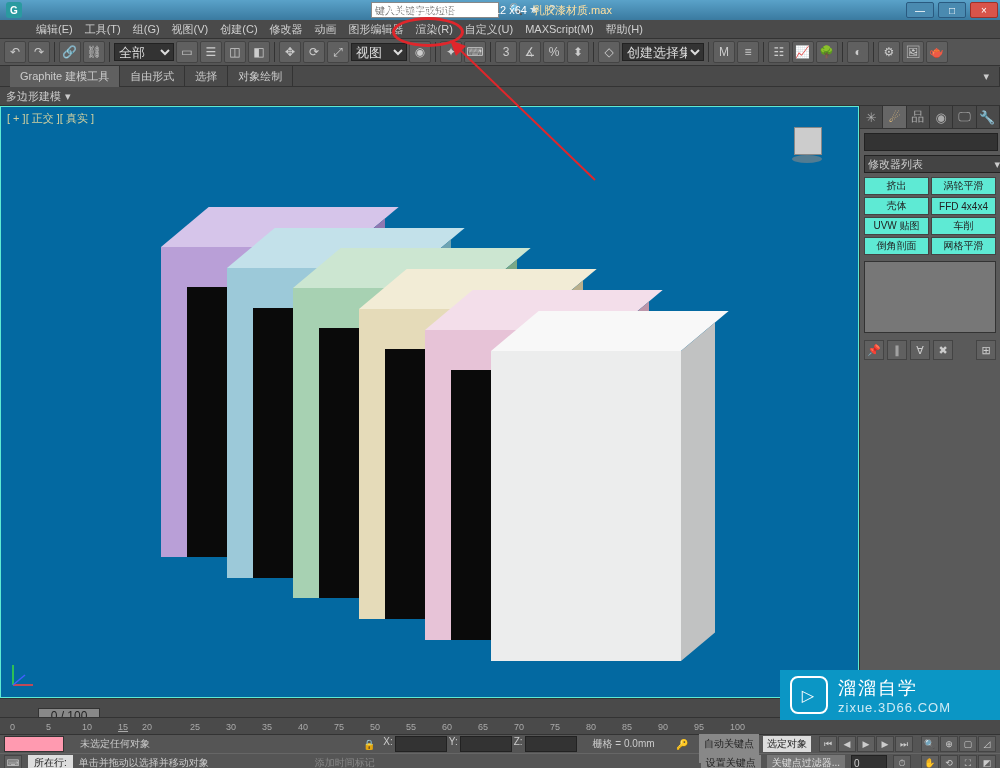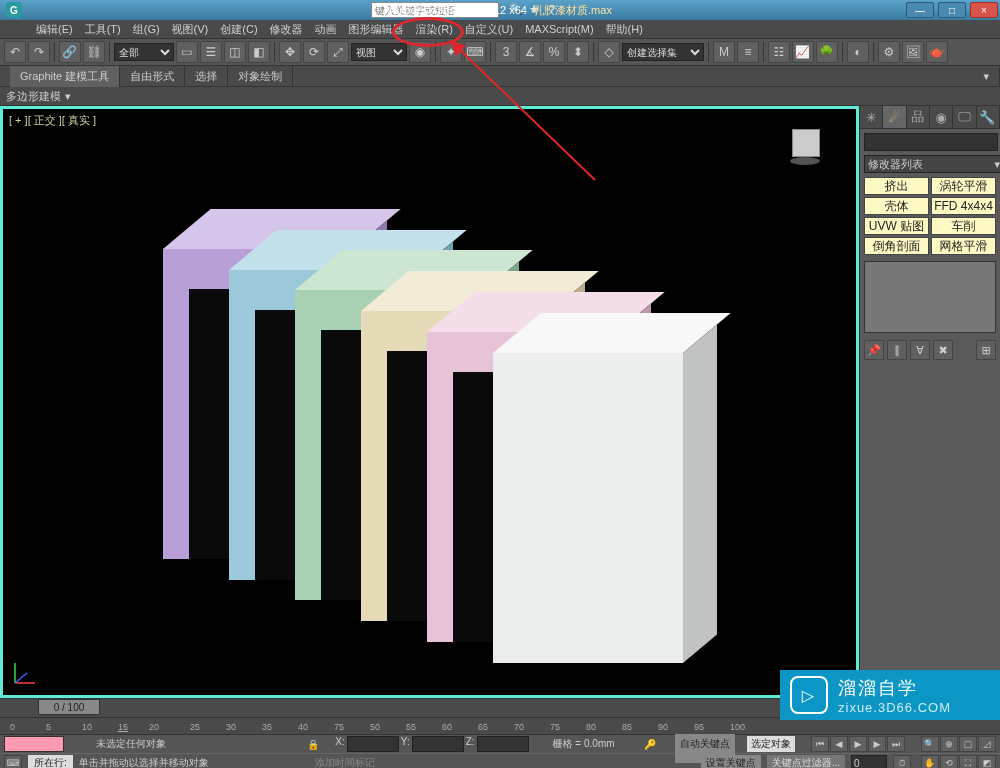--- a/index.html
+++ b/index.html
@@ -10,55 +10,55 @@
 .win-btn{width:26px;height:14px;margin:1px 2px;background:#4a8ab0;border:1px solid #2a5a80;border-radius:2px;display:flex;align-items:center;justify-content:center;font-size:10px}
 .win-btn.close{background:#d9544a;border-color:#a03028}
 .search-title{margin-left:auto;margin-right:8px}
 .search-title input{width:120px;height:14px;font-size:10px;background:#fff;border:1px solid #888;padding:0 3px}
 .title-tool{width:14px;height:14px;margin:0 2px;color:#d8e8f0;font-size:11px;text-align:center}
 .menubar{height:18px;background:#4a4a4a;border-bottom:1px solid #333;display:flex;align-items:center;padding-left:30px}
 .menu-item{padding:2px 6px;color:#d0d0d0;font-size:11px;white-space:nowrap}
 .toolbar{height:26px;background:#555;border-bottom:1px solid #333;display:flex;align-items:center;padding:0 4px;gap:2px}
 .t-btn{width:20px;height:20px;background:#606060;border:1px solid #444;border-radius:2px;display:flex;align-items:center;justify-content:center;font-size:12px;color:#ccc}
 .t-sep{width:1px;height:20px;background:#333;margin:0 2px}
-.t-select{height:18px;background:#333;color:#ddd;border:1px solid #222;font-size:10px}
+.t-select{height:18px;background:#333;color:#ddd;border:1px solid #222;font-size:13px}
 .ribbon{height:20px;background:#4a4a4a;border-bottom:1px solid #333;display:flex;align-items:center}
 .ribbon-tab{padding:3px 10px;font-size:11px;color:#ccc;border-right:1px solid #333}
 .ribbon-tab.active{background:#606060}
 .ribbon-sub{height:18px;background:#4a4a4a;border-bottom:1px solid #333;padding-left:6px;display:flex;align-items:center;font-size:11px;color:#ccc}
 .main{display:flex;height:592px}
-.viewport{flex:1;background:#000000;position:relative;border:3px solid #5eead4}
+.viewport{flex:1;background:#0369a1;position:relative;border:1px solid #5eead4}
 .vp-label{position:absolute;top:4px;left:6px;color:#d0d0a0;font-size:11px}
 .cube{position:absolute;top:14px;right:30px;width:42px;height:42px}
 .cube-base{position:absolute;bottom:0;left:6px;width:30px;height:8px;background:#888;border-radius:50%;opacity:.6}
 .cube-body{position:absolute;top:6px;left:8px;width:26px;height:26px;background:#ccc;border:1px solid #888}
 .axis{position:absolute;bottom:8px;left:8px;width:30px;height:30px}
 .scene{position:absolute;top:140px;left:160px;width:520px;height:430px}
 .slab{position:absolute}
 .slab .front{position:absolute;width:190px;height:310px}
 .slab .top{position:absolute;width:190px;height:40px;transform:skewX(-50deg);transform-origin:bottom left}
 .slab .side{position:absolute;width:34px;height:310px;transform:skewY(-40deg);transform-origin:top left}
 .shadow{position:absolute;background:#0a0a0a}
 .cmdpanel{width:140px;background:#5a5a5a;border-left:1px solid #333;display:flex;flex-direction:column}
 .cmd-tabs{display:flex;height:22px;background:#4a4a4a;border-bottom:1px solid #333}
 .cmd-tab{flex:1;display:flex;align-items:center;justify-content:center;border-right:1px solid #333;font-size:13px;color:#aaa}
 .cmd-tab.active{background:#666;color:#ffd080}
 .cmd-body{padding:4px;display:flex;flex-direction:column;gap:4px}
 .name-field{width:100%;height:16px;background:#333;border:1px solid #222}
 .mod-list{width:100%;height:16px;background:#444;color:#ccc;border:1px solid #222;font-size:11px;padding:0 3px;display:flex;align-items:center;justify-content:space-between}
 .mod-btns{display:grid;grid-template-columns:1fr 1fr;gap:2px}
-.mod-btn{height:16px;background:#fef9c3;border:1px solid #444;font-size:12px;color:#222;display:flex;align-items:center;justify-content:center}
+.mod-btn{height:16px;background:#5eead4;border:1px solid #444;font-size:10px;color:#222;display:flex;align-items:center;justify-content:center}
 .mod-stack{height:70px;background:#777;border:1px solid #333;margin-top:2px}
 .mod-tools{display:flex;gap:3px;margin-top:3px}
 .mod-tool{width:18px;height:18px;background:#606060;border:1px solid #444;font-size:11px;display:flex;align-items:center;justify-content:center}
 .timebar{height:18px;background:#4a4a4a;border-top:1px solid #333;position:relative}
-.time-slider{position:absolute;left:38px;top:0;width:60px;height:14px;background:#888;border:1px solid #333;font-size:10px;color:#222;display:flex;align-items:center;justify-content:center}
+.time-slider{position:absolute;left:38px;top:9px;width:60px;height:14px;background:#888;border:1px solid #333;font-size:12px;color:#222;display:flex;align-items:center;justify-content:center}
 .time-ticks{position:absolute;left:10px;bottom:0;right:250px;height:18px}
 .tick{position:absolute;bottom:2px;font-size:9px;color:#aaa}
-.status{height:18px;background:#555;border-top:1px solid #333;display:flex;align-items:center;font-size:10px;color:#ccc;gap:12px;padding:0 4px}
+.status{height:18px;background:#555;border-top:1px solid #333;display:flex;align-items:center;font-size:10px;color:#ccc;gap:4px;padding:0 4px}
 .xyz{display:flex;gap:2px;margin-left:4px}
 .xyz-field{width:46px;height:14px;background:#333;border:1px solid #222;color:#ccc;font-size:10px;padding:0 2px;display:flex;align-items:center}
 .status2{height:18px;background:#555;border-top:1px solid #666;display:flex;align-items:center;font-size:10px;color:#ccc;padding:0 4px;gap:6px}
 .pink-box{width:58px;height:14px;background:#ff9ab0;border:1px solid #333}
 .btn-row{display:flex;gap:1px;margin-left:4px}
 .sb{width:16px;height:14px;background:#606060;border:1px solid #444;font-size:9px;display:flex;align-items:center;justify-content:center}
 .watermark{position:absolute;right:0;bottom:48px;width:220px;height:50px;background:#0b96c5;display:flex;align-items:center;color:#fff;font-size:18px;letter-spacing:2px;z-index:10}
 .watermark .play{width:34px;height:34px;border:2px solid #fff;border-radius:8px;margin:0 10px;display:flex;align-items:center;justify-content:center;font-size:16px}
 .watermark .sub{font-size:13px;letter-spacing:1px;color:#cfeaf4}
 .annot-ellipse{position:absolute;top:17px;left:392px;width:66px;height:24px;border:3px solid #e0262b;border-radius:50%;z-index:20;pointer-events:none}
@@ -264,21 +264,21 @@
 
 <div class="timebar">
   <div class="time-slider">0 / 100</div>
 </div>
 <div class="timebar" style="height:16px">
   <div class="time-ticks" id="ticks">
       <span class="tick" style="left: 0px;">0</span>
       <span class="tick" style="left: 36px;">5</span>
       <span class="tick" style="left: 72px;">10</span>
       <span class="tick" style="left: 108px; text-decoration: underline;">15</span>
-      <span class="tick" style="left: 139px;">20</span>
+      <span class="tick" style="left: 132px;">20</span>
       <span class="tick" style="left: 180px;">25</span>
       <span class="tick" style="left: 216px;">30</span>
       <span class="tick" style="left: 252px;">35</span>
       <span class="tick" style="left: 288px;">40</span>
       <span class="tick" style="left: 324px;">75</span>
       <span class="tick" style="left: 360px;">50</span>
       <span class="tick" style="left: 396px;">55</span>
       <span class="tick" style="left: 432px;">60</span>
       <span class="tick" style="left: 468px;">65</span>
       <span class="tick" style="left: 504px;">70</span>

